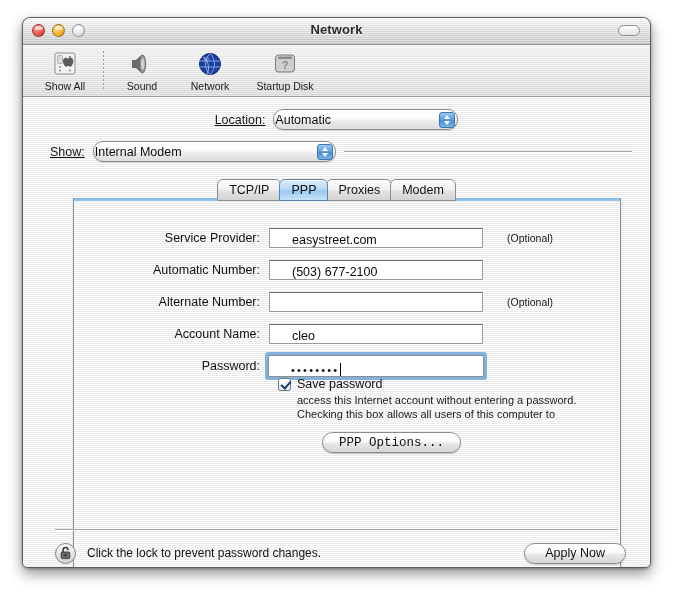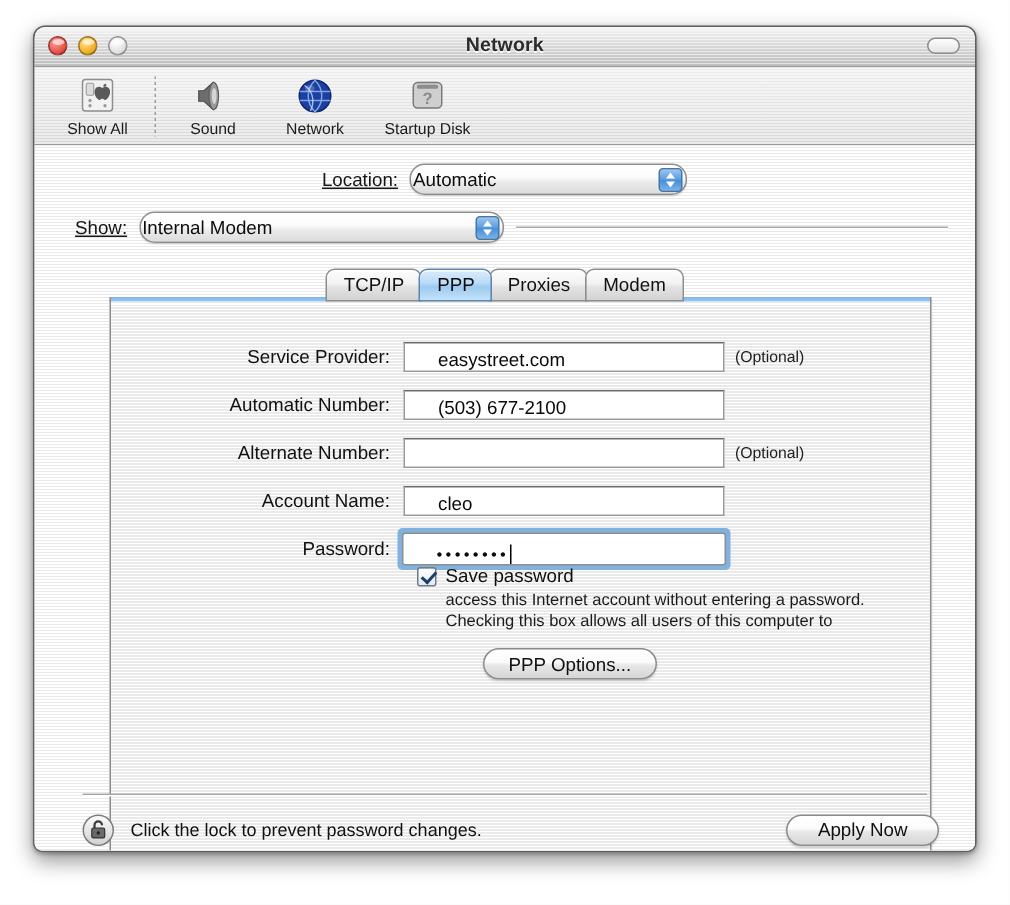--- a/index.html
+++ b/index.html
@@ -315,21 +315,21 @@
   }
   .tfield.focused {
     border: none;
     outline: none;
     box-shadow: 0 0 0 1px #8e8e8e, 0 0 0 4px rgba(123,175,222,0.95);
     border-radius: 1px;
   }
   .optional {
     font-size: 10.5px;
     color: #202020;
-    margin-left: 7px;
+    margin-left: 24px;
     white-space: nowrap;
   }
   .pw-dots {
     letter-spacing: 2.2px;
     font-size: 11px;
   }
   .caret {
     display: inline-block;
     width: 1px;
     height: 13px;
@@ -393,20 +393,21 @@
     font-size: 12.5px;
     color: #101010;
     padding: 0 16px;
     box-sizing: border-box;
     cursor: default;
   }
   .ppp-options-wrap {
     position: absolute;
     left: 248px;
     top: 232px;
+    font-family: Liberation Mono, monospace;
   }
 
   
   .bottom-sep {
     position: absolute;
     left: 32px; right: 32px;
     top: 432px;
     height: 1px;
     background: #a6a6a6;
     box-shadow: 0 1px 0 #ffffff;

